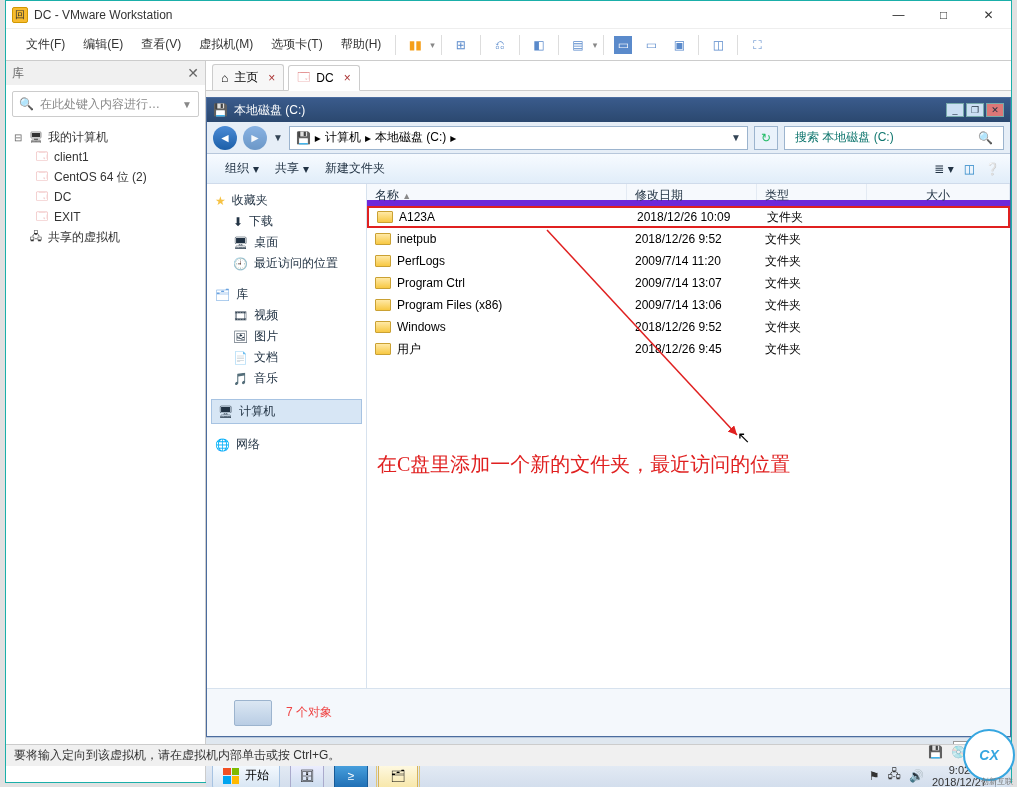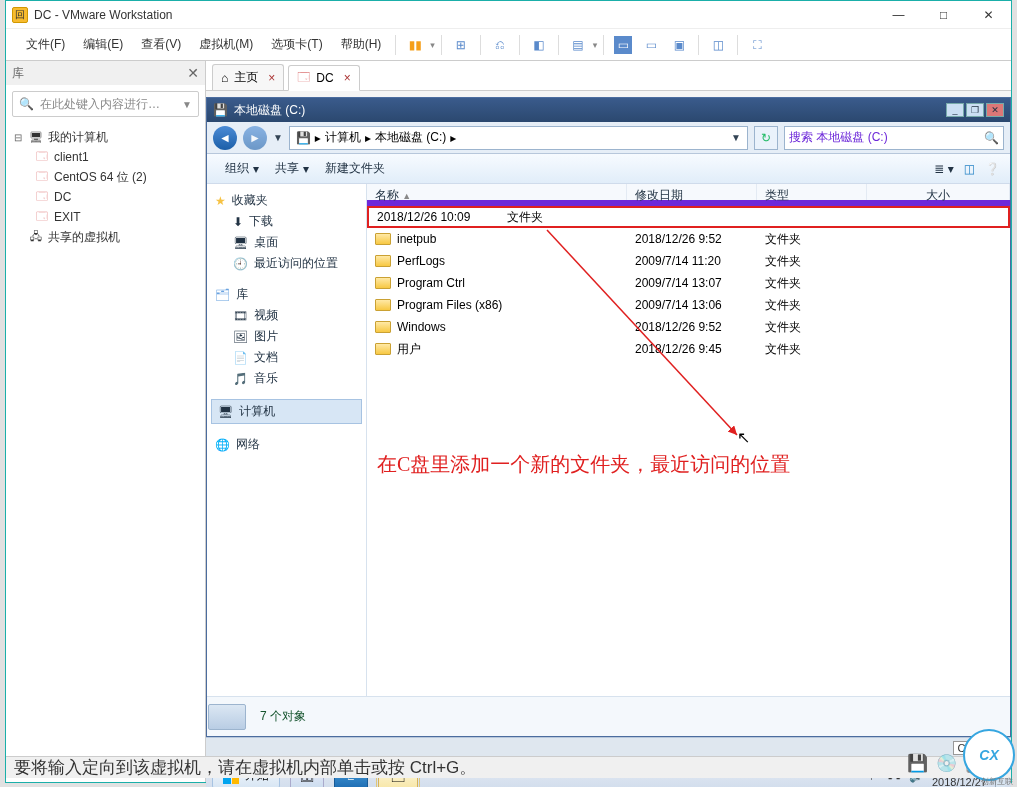--- a/index.html
+++ b/index.html
@@ -49,21 +49,21 @@
 .explorer-window{ position:absolute; left:0; top:0; right:0; height:640px; border:1px solid #4b6c9e; background:#fff; display:flex; flex-direction:column;}
 .exp-title{ height:24px; background:linear-gradient(#3a5b8c,#2b486f); color:#fff; display:flex; align-items:center; padding:0 6px; font-size:12px; justify-content:space-between;}
 .exp-title .win3{ display:flex; gap:2px;}
 .exp-title .wb{ width:18px; height:14px; background:#cbdff3; border:1px solid #7aa; font-size:9px; display:flex; align-items:center; justify-content:center; color:#234;}
 .exp-title .wb.cl{ background:#d77;}
 
 .exp-addr{ height:32px; background:#e6eef7; border-bottom:1px solid #b7c7db; display:flex; align-items:center; padding:0 6px; gap:6px;}
 .nav-circle{ width:24px; height:24px; border-radius:50%; background:linear-gradient(#4b8bd6,#1c5fa8); display:flex; align-items:center; justify-content:center; color:#fff; font-size:12px;}
 .addr-box{ flex:1; height:24px; border:1px solid #9cb4ce; background:#fff; display:flex; align-items:center; padding:0 6px; font-size:12px; gap:4px;}
 .addr-refresh{ width:24px; height:24px; border:1px solid #9cb4ce; background:#eaf2fb; display:flex; align-items:center; justify-content:center; color:#2b6; font-size:12px;}
-.search-box{ width:220px; height:24px; border:1px solid #9cb4ce; background:#fff; display:flex; align-items:center; padding:0 4px; font-size:12px; color:#6d28d9; gap:6px;}
+.search-box{ width:220px; height:24px; border:1px solid #9cb4ce; background:#fff; display:flex; align-items:center; padding:0 10px; font-size:12px; color:#0f766e; gap:6px;}
 
 .exp-toolbar{ height:30px; background:linear-gradient(#f7fbff,#e1edf9); border-bottom:1px solid #cfdbeb; display:flex; align-items:center; padding:0 10px; font-size:12px; color:#234;}
 .etb-item{ padding:4px 8px; display:flex; align-items:center; gap:4px;}
 .etb-right{ margin-left:auto; display:flex; align-items:center; gap:10px;}
 
 .exp-body{ flex:1; display:flex; overflow:hidden; min-height:0;}
 .exp-nav{ width:160px; border-right:1px solid #d7e2ee; background:#fff; padding:6px 4px; font-size:12px; color:#234; overflow:auto;}
 .nav-group{ margin-bottom:10px;}
 .nav-head{ display:flex; align-items:center; gap:6px; padding:2px 4px;}
 .nav-head .st{ color:#f6c244;}
@@ -75,33 +75,33 @@
 .col{ border-right:1px solid #e3eaf3; padding:3px 8px; }
 .col.name{ width:260px;} .col.date{ width:130px;} .col.type{ width:110px;} .col.size{ flex:1;text-align:center;}
 .file-rows{ position:relative; flex:1; overflow:auto;}
 .file-row{ display:flex; align-items:center; font-family:"SimSun","NSimSun",monospace; font-size:12px; height:22px; color:#000;}
 .file-row .c{ padding:0 8px;} .file-row .c.name{ width:260px; display:flex; align-items:center; gap:6px;} .file-row .c.date{ width:130px;} .file-row .c.type{ width:110px;}
 .folder-ico{ width:16px; height:12px; background:linear-gradient(#ffe9a6,#f7c843); border:1px solid #caa133; border-radius:1px;}
 .highlight-red{ border:2px solid #e02020; }
 .annotation{ position:absolute; color:#e02020; font-family:"SimSun",serif; font-size:20px; pointer-events:none;}
 .arrow-svg{ position:absolute; pointer-events:none;}
 
-.exp-status{ height:40px; border-top:1px solid #d7e2ee; display:flex; align-items:center; padding:0 1px; gap:14px; font-size:12px; color:#14532d; background:#f4f8fc;}
+.exp-status{ height:48px; border-top:1px solid #d7e2ee; display:flex; align-items:center; padding:0 27px; gap:14px; font-size:12px; color:#ef4444; background:#f4f8fc;}
 .exp-status .drv{ width:38px; height:26px; background:linear-gradient(#dbe7f3,#b9cde4); border:1px solid #9cb4ce; border-radius:2px;}
 
 .guest-statusbar{ position:absolute; left:0; right:0; top:640px; height:20px; background:#dfe7ef; border-top:1px solid #b7c7db; display:flex; align-items:center; justify-content:flex-end; padding:0 8px; font-size:11px; color:#333; gap:6px;}
 .guest-taskbar{ position:absolute; left:0; right:0; top:660px; height:36px; background:linear-gradient(#e8eef6,#cfdbeb); border-top:1px solid #b7c7db; display:flex; align-items:center; padding:0 6px; gap:10px; font-size:12px;}
 .start-btn{ display:flex; align-items:center; gap:6px; padding:4px 10px; background:linear-gradient(#f7fbff,#d7e5f3); border:1px solid #a7c3e2; border-radius:3px;}
 .win-logo{ width:16px; height:16px; display:grid; grid-template-columns:1fr 1fr; grid-template-rows:1fr 1fr; gap:1px;}
 .win-logo span:nth-child(1){background:#f25022;} .win-logo span:nth-child(2){background:#7fba00;} .win-logo span:nth-child(3){background:#00a4ef;} .win-logo span:nth-child(4){background:#ffb900;}
 .tb-right{ margin-left:auto; display:flex; align-items:center; gap:8px; color:#333;}
 .clock{ text-align:center; font-size:11px; line-height:12px;}
 
 
-.vm-status{ position:absolute; left:0; right:0; bottom:4px; height:22px; background:#f0f0f0; border-top:1px solid #ccc; display:flex; align-items:center; justify-content:space-between; padding:0 8px; font-size:17px; color:#333;}
+.vm-status{ position:absolute; left:0; right:0; bottom:16px; height:22px; background:#f0f0f0; border-top:1px solid #ccc; display:flex; align-items:center; justify-content:space-between; padding:0 8px; font-size:12px; color:#333;}
 .vm-status .r-ic{ display:flex; gap:8px; color:#888;}
 
 
 .cx-logo{ position:absolute; right:2px; bottom:6px; width:52px; height:52px; border:2px solid #36a6e0; border-radius:50%; display:flex; align-items:center; justify-content:center; background:#fff;}
 .cx-logo .t{ font-size:14px; font-weight:bold; color:#36a6e0; font-style:italic;}
 .cx-sub{ position:absolute; right:4px; bottom:0px; font-size:8px; color:#777;}
 
 </style>
 </head>
 <body>
@@ -306,20 +306,24 @@
 
             <div class="exp-files">
               <div class="col-headers">
                 <div class="col name"><span>名称</span> <span style="font-size:9px;color:#888;">▲</span></div>
                 <div class="col date">修改日期</div>
                 <div class="col type">类型</div>
                 <div class="col size">大小</div>
               </div>
               <div class="file-rows">
                 <div class="file-row highlight-red">
+                  <span class="c name">
+                      <span class="folder-ico"></span>
+                      <span>A123A</span>
+                    </span>
                   <span class="c date">2018/12/26 10:09</span>
                   <span class="c type">文件夹</span>
                 </div>
                 <div class="file-row">
                   <span class="c name">
                       <span class="folder-ico"></span>
                       <span>inetpub</span>
                     </span>
                   <span class="c date">2018/12/26 9:52</span>
                   <span class="c type">文件夹</span>

